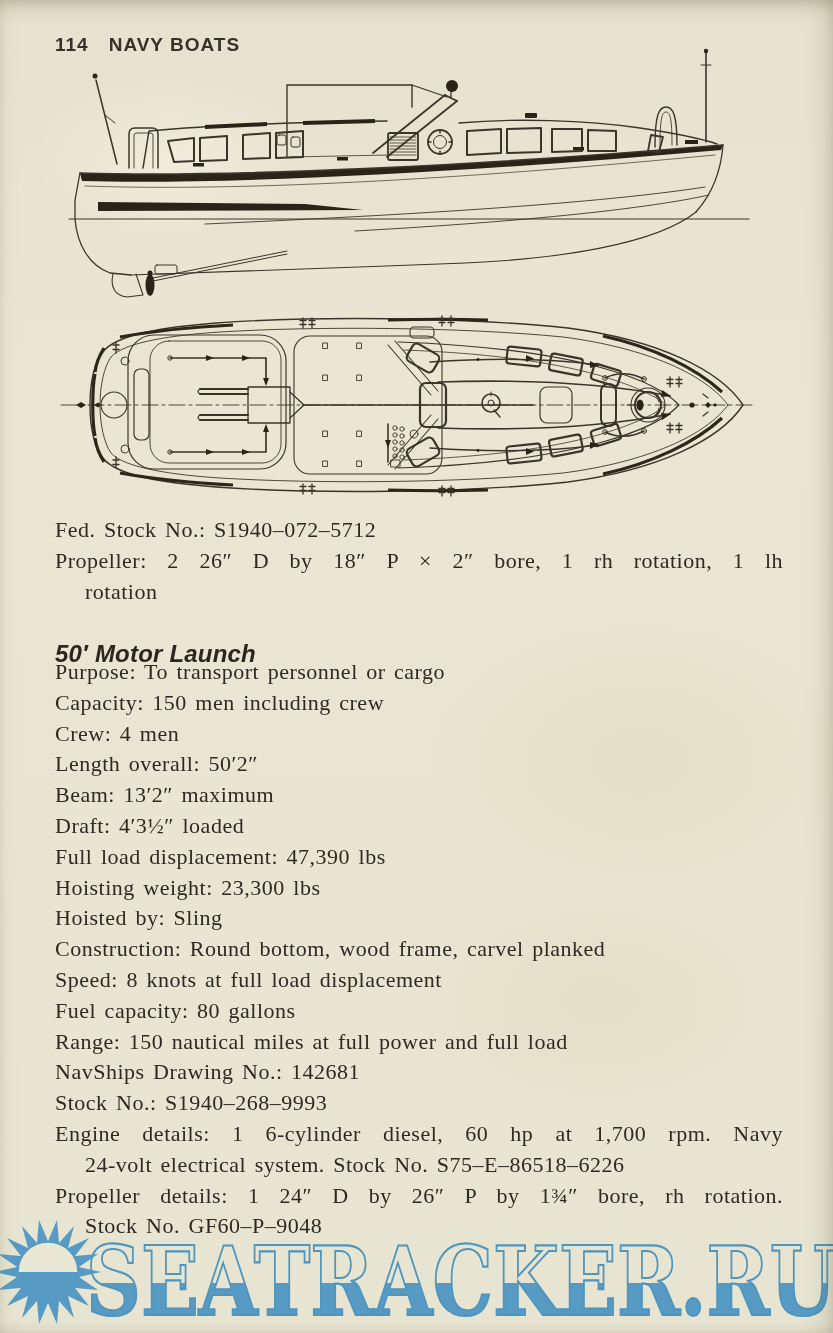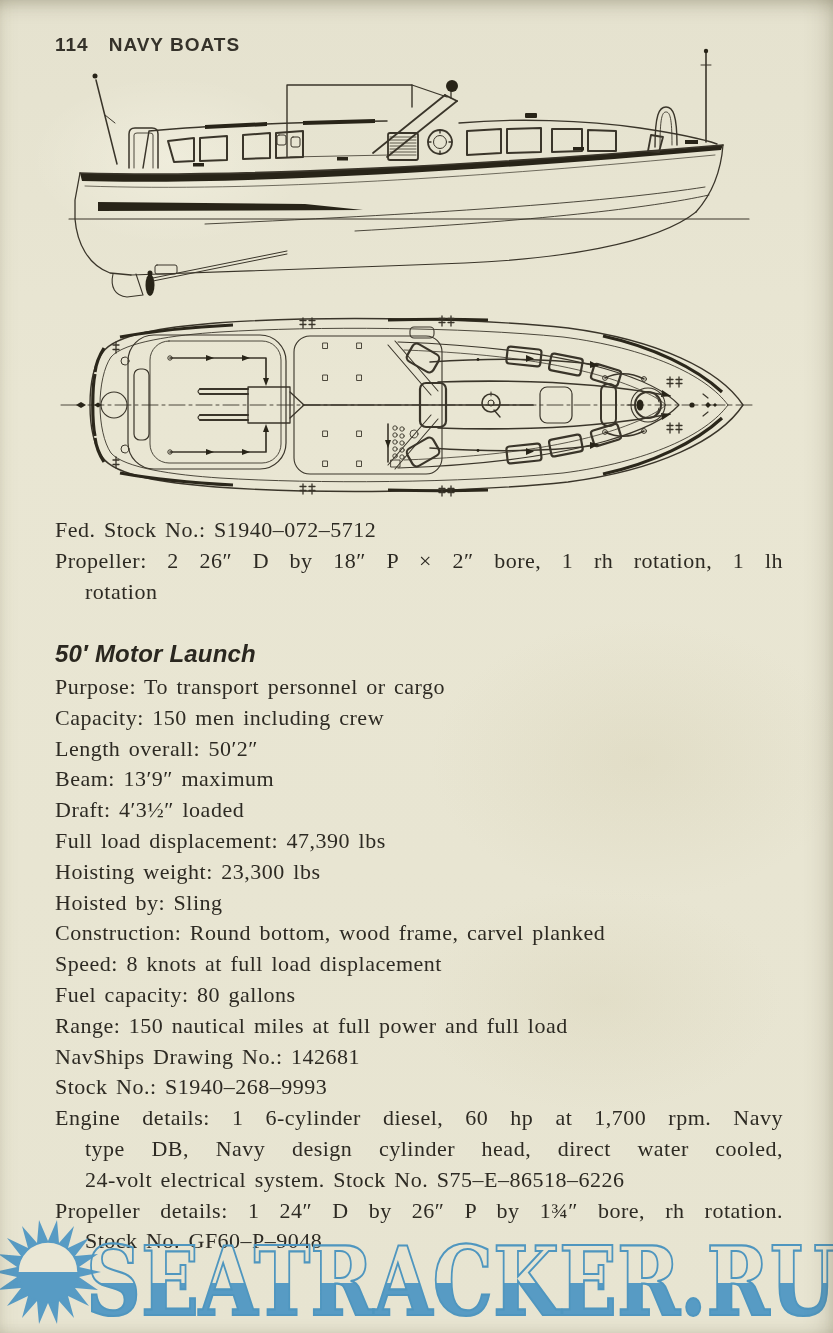--- a/index.html
+++ b/index.html
@@ -17,21 +17,21 @@
                     inset -20px 0 26px -18px rgba(92,86,58,.30),
                     inset 14px 0 22px -18px rgba(92,86,58,.18),
                     inset 0 -10px 16px -12px rgba(92,86,58,.22);}
   .pagehead{position:absolute;left:55px;top:34px;font-family:Liberation Sans, sans-serif;
         font-size:19px;font-weight:600;letter-spacing:1px;color:#35322a;}
   .pagehead .num{margin-right:20px;}
   .fig{position:absolute;}
   .fig svg{display:block;width:100%;height:100%;}
   .textcol{position:absolute;left:55px;width:728px;}
   #lead{top:514px;line-height:31px;}
-  #specs{top:672px;line-height:30.8px;}
+  #specs{top:657px;line-height:30.8px;}
   .tline{font-size:22px;letter-spacing:0.5px;word-spacing:2.5px;white-space:normal;
          text-align:left;}
   .tline.fill{text-align:justify;text-align-last:justify;}
   .tline.ind{padding-left:30px;}
   .sechead{position:absolute;left:55px;top:640px;font-family:"Liberation Sans",sans-serif;
          font-size:24px;font-weight:bold;color:#2a271f;letter-spacing:0.2px;font-style:italic;}
   .wm{position:absolute;left:0;top:1203px;width:833px;height:130px;pointer-events:none;text-align:right;}
 </style>
 </head>
 <body>
@@ -287,34 +287,34 @@
       <div class="tline">Fed. Stock No.: S1940–072–5712</div>
       <div class="tline fill">Propeller: 2 26″ D by 18″ P × 2″ bore, 1 rh rotation, 1 lh</div>
       <div class="tline ind">rotation</div>
     </div>
 
   <div class="sechead">50′ Motor Launch</div>
 
   <div class="textcol" id="specs">
       <div class="tline">Purpose: To transport personnel or cargo</div>
       <div class="tline">Capacity: 150 men including crew</div>
+      <div class="tline">Crew: 4 men</div>
       <div class="tline">Length overall: 50′2″</div>
-      <div class="tline">Beam: 13′9″ maximum</div>
+      <div class="tline">Beam: 13′2″ maximum</div>
       <div class="tline">Draft: 4′3½″ loaded</div>
       <div class="tline">Full load displacement: 47,390 lbs</div>
       <div class="tline">Hoisting weight: 23,300 lbs</div>
       <div class="tline">Hoisted by: Sling</div>
       <div class="tline">Construction: Round bottom, wood frame, carvel planked</div>
       <div class="tline">Speed: 8 knots at full load displacement</div>
       <div class="tline">Fuel capacity: 80 gallons</div>
       <div class="tline">Range: 150 nautical miles at full power and full load</div>
       <div class="tline">NavShips Drawing No.: 142681</div>
       <div class="tline">Stock No.: S1940–268–9993</div>
       <div class="tline fill">Engine details: 1 6-cylinder diesel, 60 hp at 1,700 rpm. Navy</div>
-      <div class="tline ind fill">type DB, Navy design cylinder head, direct water cooled,</div>
       <div class="tline ind">24-volt electrical system. Stock No. S75–E–86518–6226</div>
       <div class="tline fill">Propeller details: 1 24″ D by 26″ P by 1¾″ bore, rh rotation.</div>
       <div class="tline ind">Stock No. GF60–P–9048</div>
     </div>
 
   <div class="wm">
     <svg viewBox="0 0 833 130">
       <defs>
         <linearGradient id="wmfill" x1="0" y1="30" x2="0" y2="130" gradientUnits="userSpaceOnUse">
           <stop offset="0" stop-color="#579bc4" stop-opacity="0"></stop>

